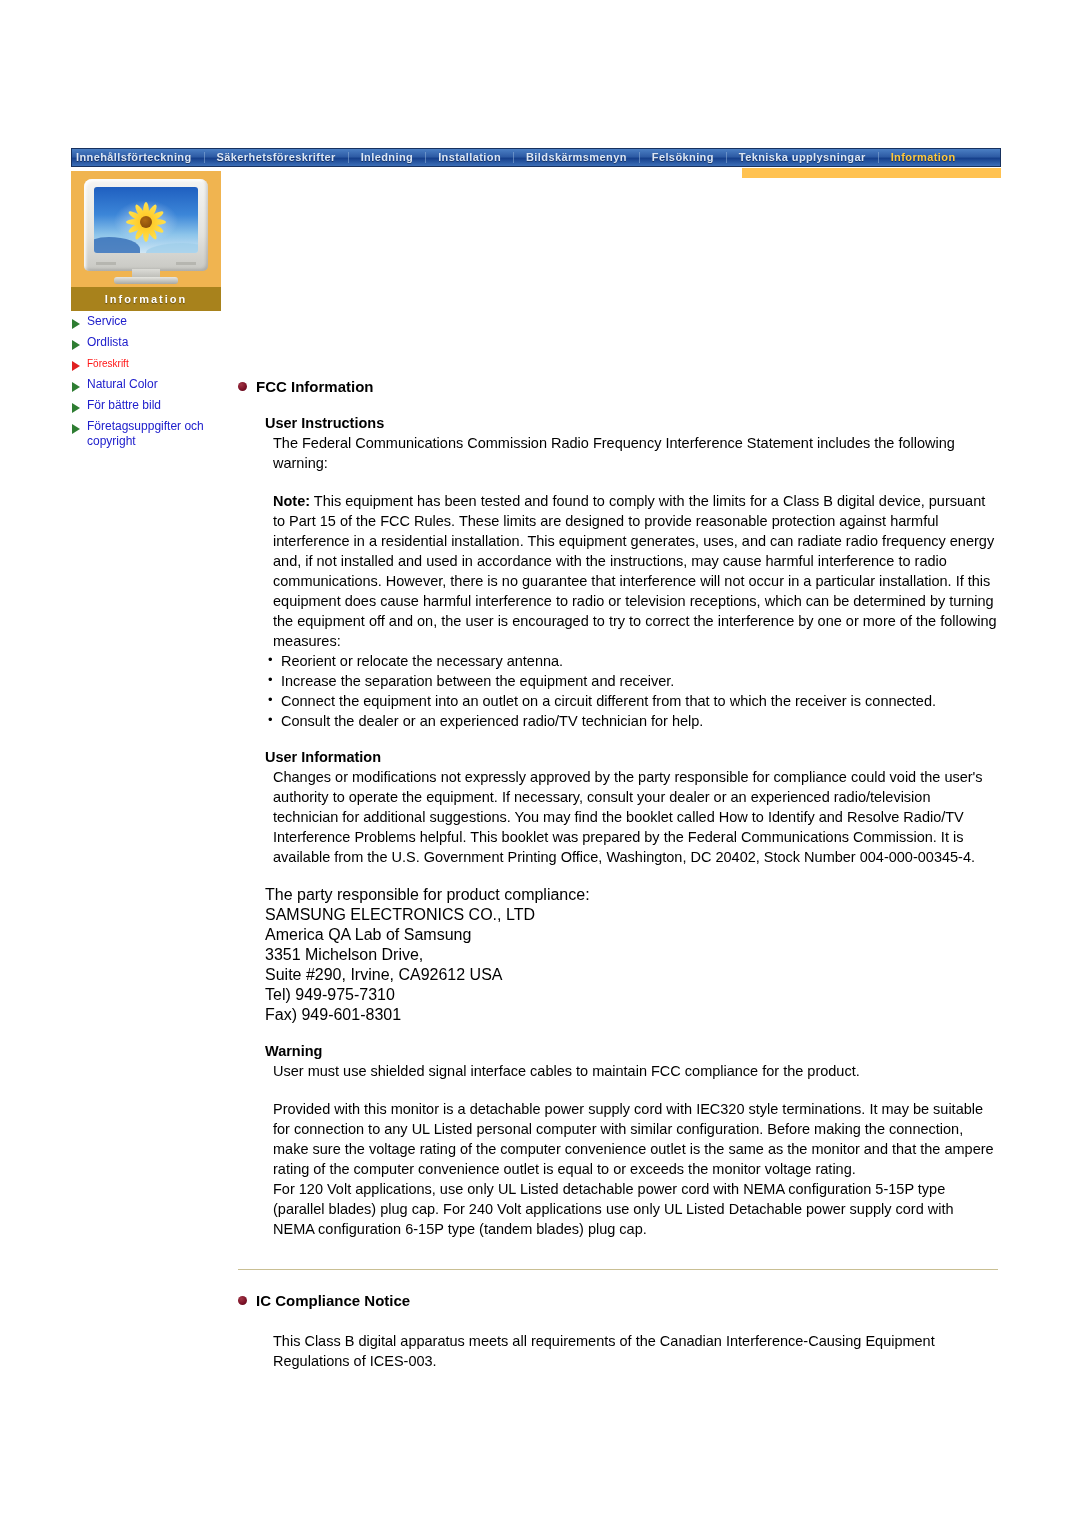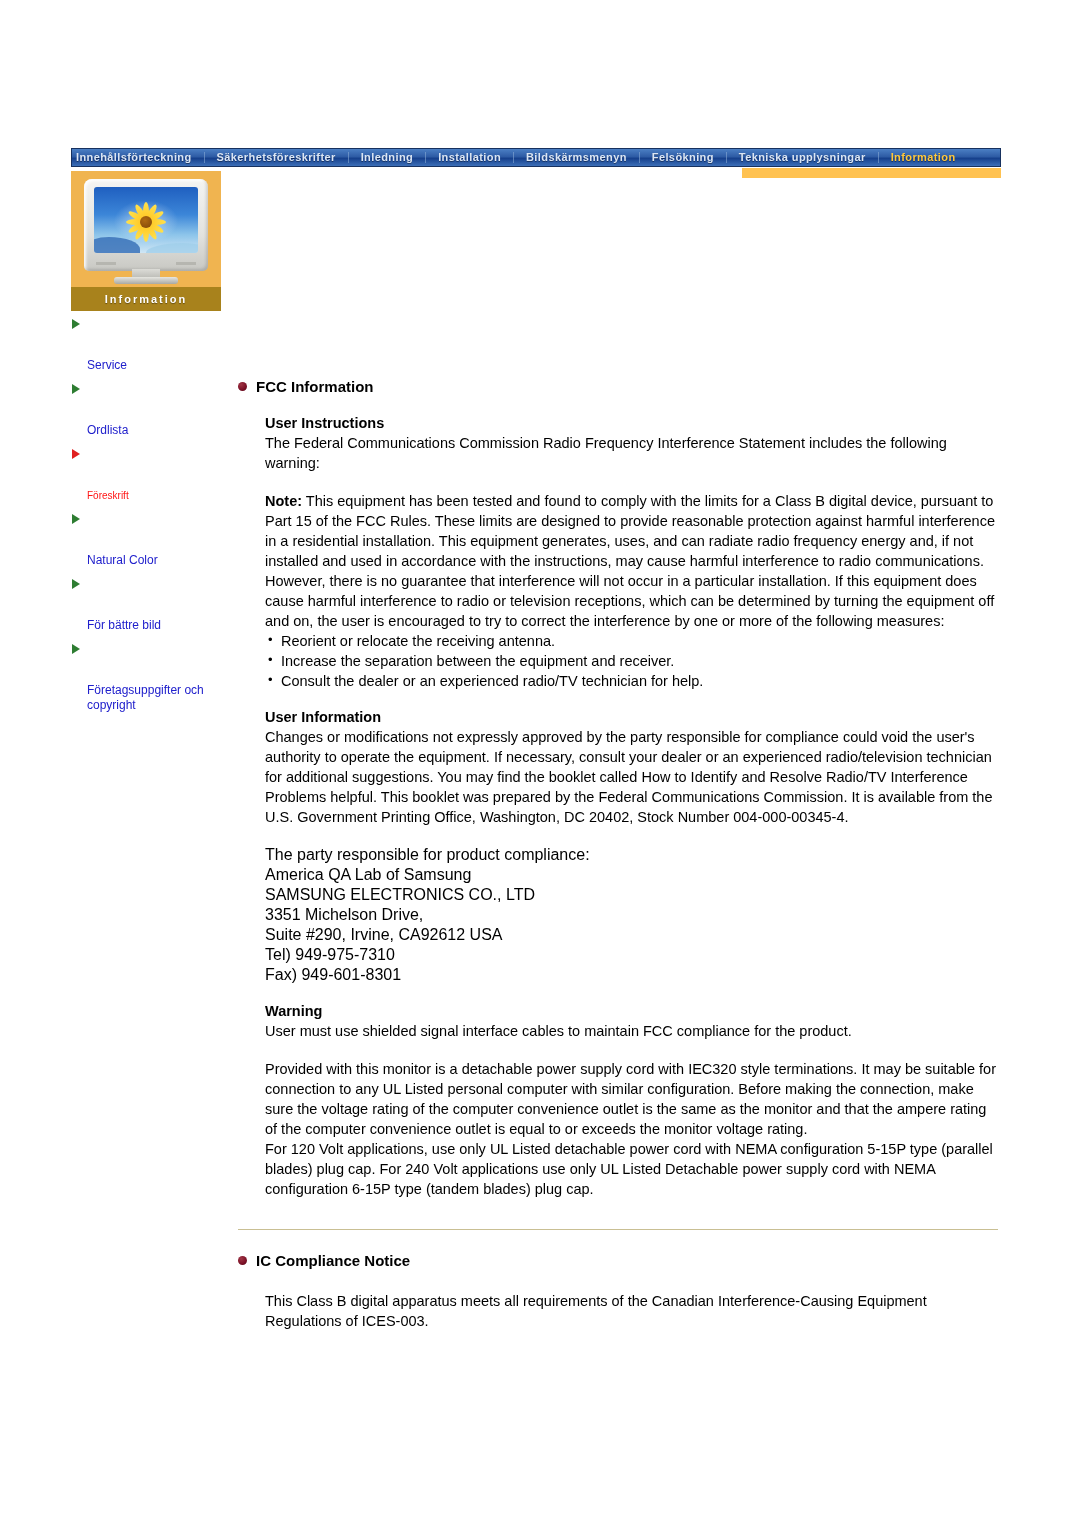--- a/index.html
+++ b/index.html
@@ -203,21 +203,20 @@
     width: 0; height: 0;
     border-top: 5px solid transparent;
     border-bottom: 5px solid transparent;
     border-left: 8px solid #2e7d32;
   }
   .arrow-icon.red::before { border-left-color: #e02020; }
   .side-label {
     font-size: 12px;
     color: #2020cc;
     white-space: nowrap;
-    margin-top: 44px;
   }
   .side-item.active .side-label {
     color: #ff1414;
     font-size: 10px;
     line-height: 15px;
   }
   .side-label.wrap { white-space: normal; width: 120px; }
 
   
   .content {
@@ -248,21 +247,21 @@
     margin-left: 27px;
   }
   .sub-head {
     font-size: 14.5px;
     font-weight: bold;
     margin: 0 0 2px 0;
   }
   p.para {
     font-size: 14.5px;
     line-height: 20px;
-    margin: 0 0 18px 0;
+    margin: 0 0 18px 8px;
     text-align: left;
   }
   p.para.tight { margin-bottom: 0; }
   .inline-bold { font-weight: bold; }
   .bullet-list {
     margin: 0 0 18px 0;
     font-size: 14.5px;
     line-height: 20px;
   }
   .bullet-line {
@@ -379,32 +378,33 @@
   </div>
 
   <div class="body">
 
     <div class="sub-head">User Instructions</div>
     <p class="para">The Federal Communications Commission Radio Frequency Interference Statement includes the following warning:</p>
 
     <p class="para tight"><span class="inline-bold">Note:</span> <span>This equipment has been tested and found to comply with the limits for a Class B digital device, pursuant to Part 15 of the FCC Rules. These limits are designed to provide reasonable protection against harmful interference in a residential installation. This equipment generates, uses, and can radiate radio frequency energy and, if not installed and used in accordance with the instructions, may cause harmful interference to radio communications. However, there is no guarantee that interference will not occur in a particular installation. If this equipment does cause harmful interference to radio or television receptions, which can be determined by turning the equipment off and on, the user is encouraged to try to correct the interference by one or more of the following measures:</span></p>
 
     <div class="bullet-list">
-      <div class="bullet-line">Reorient or relocate the receiving antenna.</div>
+      <div class="bullet-line">Reorient or relocate the necessary antenna.</div>
       <div class="bullet-line">Increase the separation between the equipment and receiver.</div>
+      <div class="bullet-line">Connect the equipment into an outlet on a circuit different from that to which the receiver is connected.</div>
       <div class="bullet-line">Consult the dealer or an experienced radio/TV technician for help.</div>
     </div>
 
     <div class="sub-head">User Information</div>
     <p class="para">Changes or modifications not expressly approved by the party responsible for compliance could void the user's authority to operate the equipment. If necessary, consult your dealer or an experienced radio/television technician for additional suggestions. You may find the booklet called How to Identify and Resolve Radio/TV Interference Problems helpful. This booklet was prepared by the Federal Communications Commission. It is available from the U.S. Government Printing Office, Washington, DC 20402, Stock Number 004-000-00345-4.</p>
 
     <div class="addr-block">
       <div>The party responsible for product compliance:</div>
+      <div>SAMSUNG ELECTRONICS CO., LTD</div>
       <div>America QA Lab of Samsung</div>
-      <div>SAMSUNG ELECTRONICS CO., LTD</div>
       <div>3351 Michelson Drive,</div>
       <div>Suite #290, Irvine, CA92612 USA</div>
       <div>Tel) 949-975-7310</div>
       <div>Fax) 949-601-8301</div>
     </div>
 
     <div class="sub-head">Warning</div>
     <p class="para">User must use shielded signal interface cables to maintain FCC compliance for the product.</p>
 
     <p class="para tight">Provided with this monitor is a detachable power supply cord with IEC320 style terminations. It may be suitable for connection to any UL Listed personal computer with similar configuration. Before making the connection, make sure the voltage rating of the computer convenience outlet is the same as the monitor and that the ampere rating of the computer convenience outlet is equal to or exceeds the monitor voltage rating.</p>

